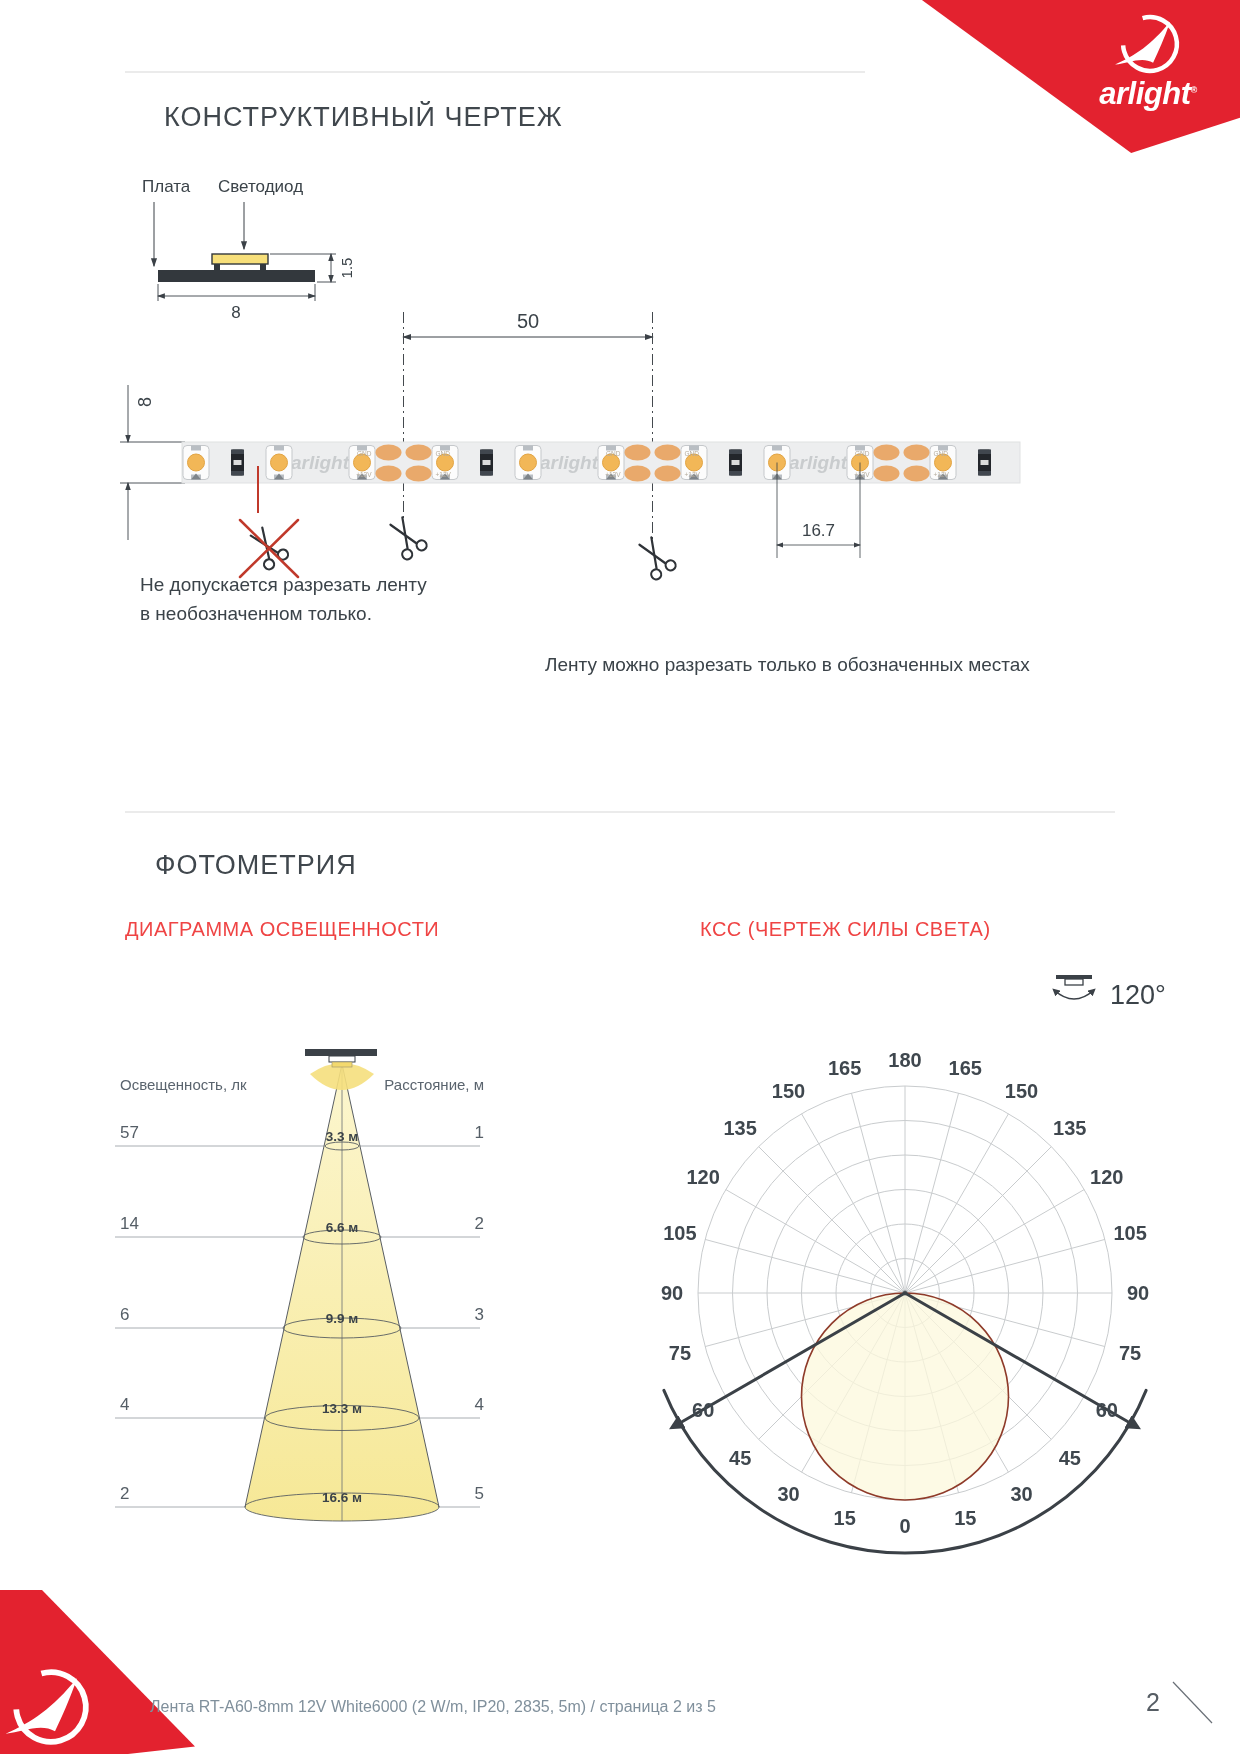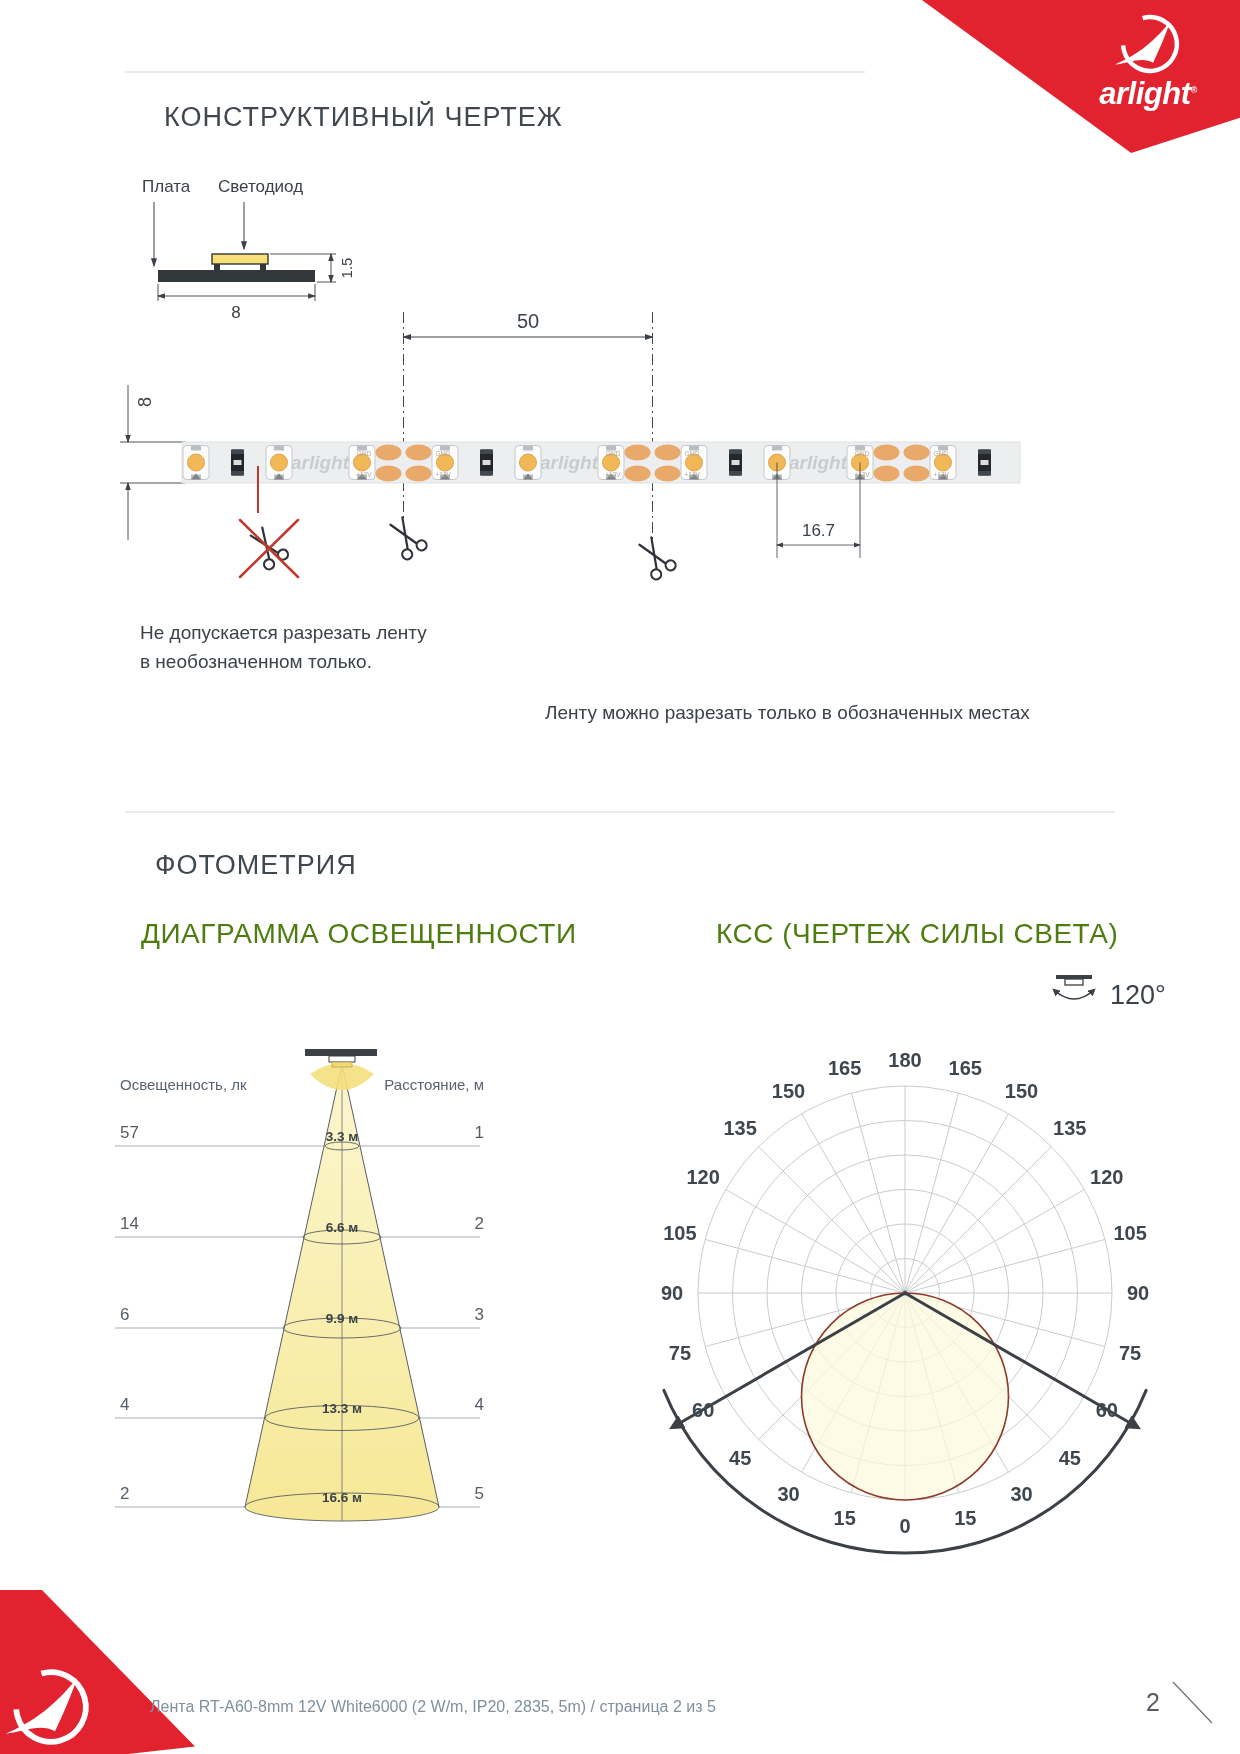--- a/index.html
+++ b/index.html
@@ -2,22 +2,22 @@
 <html><head>
 <meta charset="utf-8">
 <style>
   html,body{margin:0;padding:0;}
   body{width:1240px;height:1754px;position:relative;background:#fff;overflow:hidden;
        font-family:"Liberation Sans",sans-serif;color:#3E464D;}
   .abs{position:absolute;}
   svg text{font-family:"Liberation Sans",sans-serif;}
   .divider{background:#EBEBEB;height:2px;}
   .sec-title{font-size:27px;letter-spacing:1px;color:#40474D;font-weight:400;}
-  .sub-title{font-size:28px;letter-spacing:.5px;color:#4d7c0f;font-weight:400;margin-left:16px;}
-  .note{font-size:19px;line-height:1.55;color:#3B4349;margin-top:48px;}
+  .sub-title{font-size:20px;letter-spacing:.5px;color:#ef4444;font-weight:400;}
+  .note{font-size:19px;line-height:1.55;color:#3B4349;}
   #top-banner{left:920px;top:0;width:320px;height:153px;background:#E3222F;
     clip-path:polygon(0.6% 0%,100% 0%,100% 77%,66% 100%);}
   #footer-corner{left:0;top:1590px;width:200px;height:164px;background:#E3222F;
     clip-path:polygon(0% 0%,21% 0%,97.5% 95.5%,64% 100%,0% 100%);}
   .footer-text{font-size:16px;color:#80909C;}
   .page-num{font-size:25px;color:#565D64;}
 </style>
 </head>
 <body>
 

